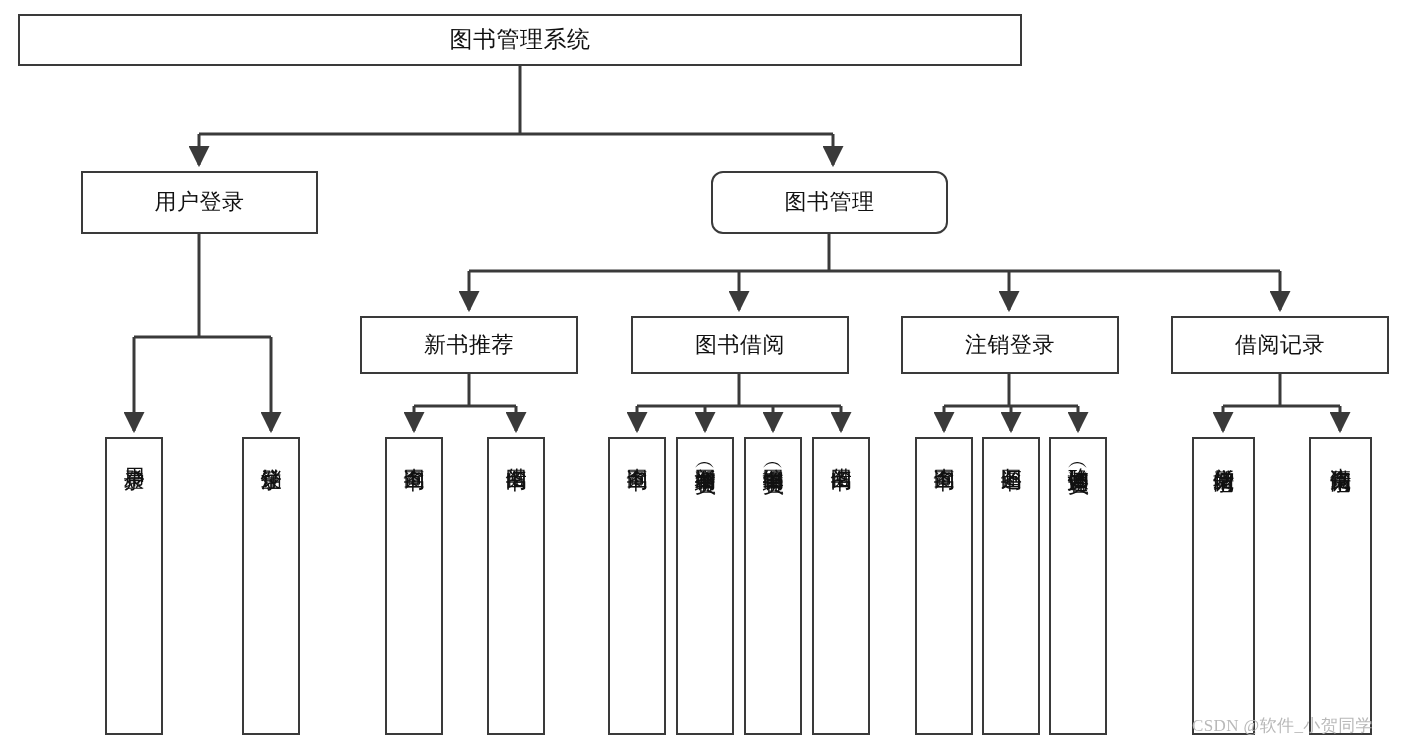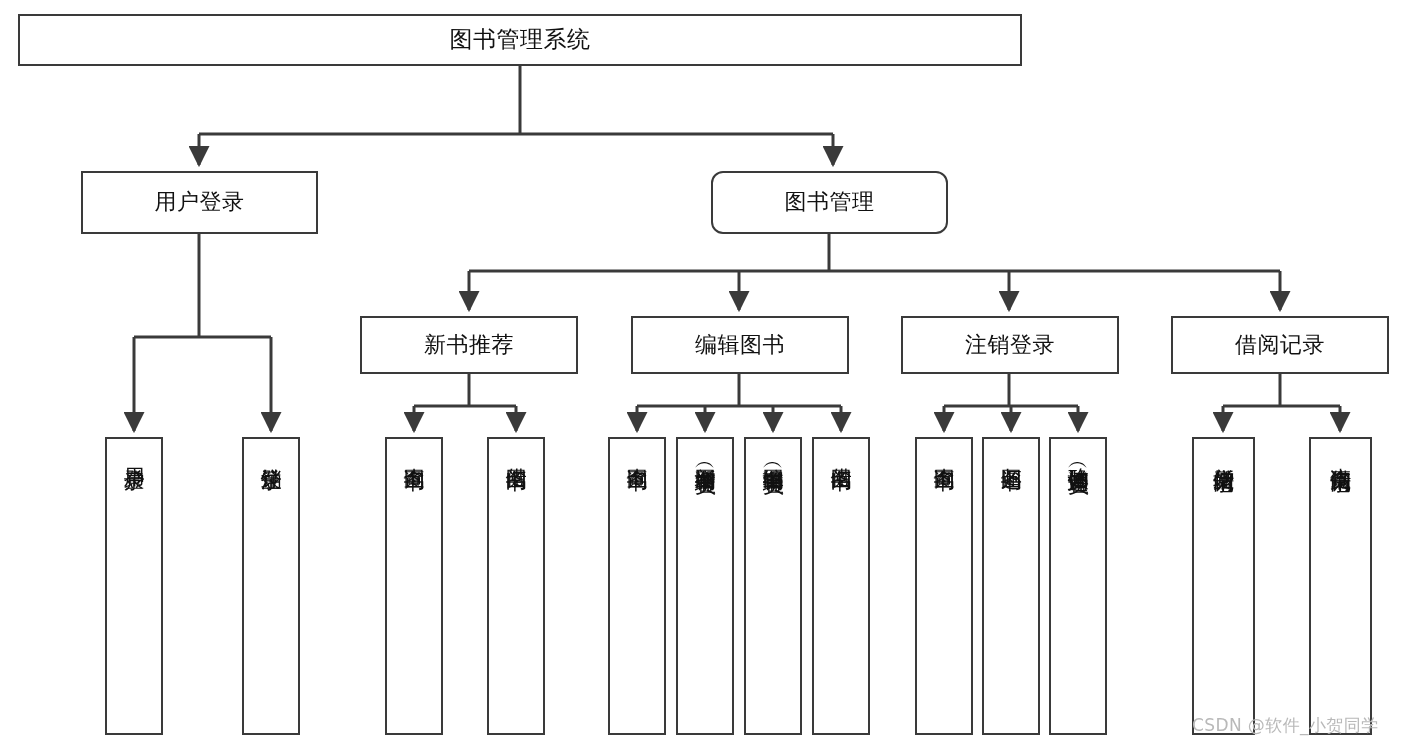--- a/index.html
+++ b/index.html
@@ -60,20 +60,21 @@
     color: #111111;
   }
   .watermark {
     position: absolute;
     left: 1192px;
     top: 714px;
     font-size: 17px;
     color: #b9b9b9;
     white-space: nowrap;
     letter-spacing: 0.4px;
+    font-family: Liberation Serif, serif;
   }
 </style>
 </head>
 <body>
 
 <div id="canvas">
 
   <svg id="edges" viewBox="0 0 1405 747" xmlns="http://www.w3.org/2000/svg">
     <defs>
       <marker id="arrow" viewBox="0 0 10 10" refX="9" refY="5" markerWidth="7" markerHeight="7" orient="auto-start-reverse">
@@ -123,21 +124,21 @@
       <path d="M 1340 406 L 1340 431" marker-end="url(#arrow)"></path>
     </g>
   </svg>
 
   <div class="node horiz root" style="left:18px; top:14px; width:1004px; height:52px;">图书管理系统</div>
 
   <div class="node horiz" style="left:81px; top:171px; width:237px; height:63px;">用户登录</div>
   <div class="node horiz" style="left:711px; top:171px; width:237px; height:63px;border-radius:12px;">图书管理</div>
 
   <div class="node horiz" style="left:360px; top:316px; width:218px; height:58px;">新书推荐</div>
-  <div class="node horiz" style="left:631px; top:316px; width:218px; height:58px;">编辑图书</div>
+  <div class="node horiz" style="left:631px; top:316px; width:218px; height:58px;">图书借阅</div>
   <div class="node horiz" style="left:901px; top:316px; width:218px; height:58px;">注销登录</div>
   <div class="node horiz" style="left:1171px; top:316px; width:218px; height:58px;">借阅记录</div>
 
   <div class="node leaf" style="left:105px; top:437px; width:58px; height:298px;">
     <span class="vtext">用户登录</span>
   </div>
   <div class="node leaf" style="left:242px; top:437px; width:58px; height:298px;">
     <span class="vtext">注销登录</span>
   </div>
 

